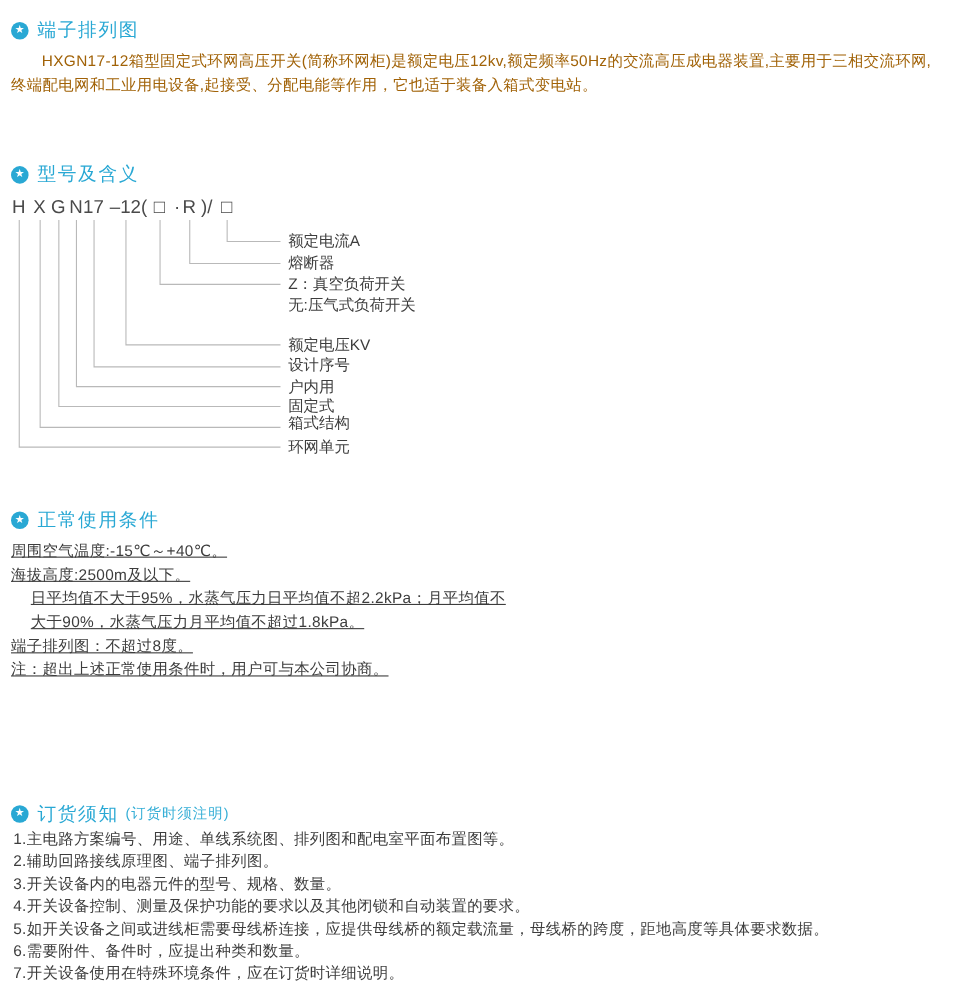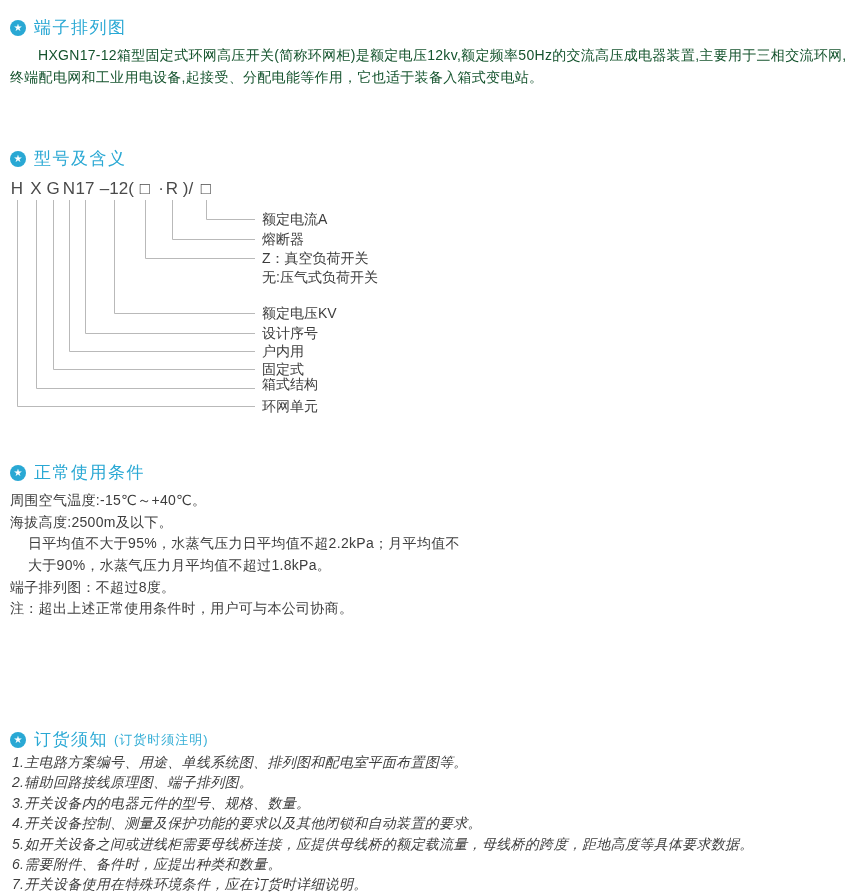--- a/index.html
+++ b/index.html
@@ -10,39 +10,39 @@
   .heading{position:absolute;left:10px;display:flex;align-items:center;}
   .star{
     width:16px;height:16px;border-radius:50%;background:#29a8d4;color:#ffffff;
     font-size:10px;line-height:16px;text-align:center;flex:0 0 16px;
   }
   .h-text{font-size:17px;color:#29a8d4;letter-spacing:1.5px;margin-left:8px;white-space:nowrap;}
   .h-sub{font-size:13px;color:#35aed6;letter-spacing:1px;margin-left:6px;white-space:nowrap;}
   #overview-heading{top:16px;}
   .para{
     position:absolute;left:10px;top:44px;width:846px;font-size:14px;line-height:22px;
-    text-indent:2em;letter-spacing:0.3px;color:#14532d;
+    text-indent:2em;letter-spacing:0.3px;color:#a16207;
   }
   #model-heading{top:147px;}
   #model-diagram{position:absolute;left:0;top:0;width:867px;height:430px;}
   .model-part{
     position:absolute;top:179px;font-size:17px;line-height:20px;color:#4a4a4a;
     transform:translateX(-50%);white-space:nowrap;
   }
   .diagram-svg{position:absolute;left:0;top:0;}
   .model-label{
     position:absolute;left:262px;font-size:14px;line-height:16px;color:#3d3d3d;white-space:nowrap;
   }
   #conditions-heading{top:461px;}
-  #cond-wrap{position:absolute;left:10px;top:490px;}
+  #cond-wrap{position:absolute;left:10px;top:490px;text-decoration:underline;}
   .cond-line{height:21.7px;line-height:21.7px;font-size:14px;white-space:nowrap;letter-spacing:0.3px;}
   .cond-line.indent{padding-left:18px;}
   #ordering-heading{top:728px;}
   #order-wrap{position:absolute;left:12px;top:752px;}
-  .order-item{height:20.4px;line-height:20.4px;font-size:14px;white-space:nowrap;letter-spacing:0.3px;font-style:italic;}
+  .order-item{height:20.4px;line-height:20.4px;font-size:14px;white-space:nowrap;letter-spacing:0.3px;}
 </style>
 </head>
 <body>
 
 <div class="page">
 
   <div class="heading" id="overview-heading">
     <span class="star">★</span>
     <span class="h-text">端子排列图</span>
   </div>
@@ -76,21 +76,21 @@
         <path d="M69.5 200 L69.5 351.5 L255 351.5" fill="none" stroke="#b9b9b9" stroke-width="1"></path>
         <path d="M53.5 200 L53.5 369.5 L255 369.5" fill="none" stroke="#b9b9b9" stroke-width="1"></path>
         <path d="M36.5 200 L36.5 388.5 L255 388.5" fill="none" stroke="#b9b9b9" stroke-width="1"></path>
         <path d="M17.5 200 L17.5 406.5 L255 406.5" fill="none" stroke="#b9b9b9" stroke-width="1"></path>
       </svg>
       <div class="model-label" style="top: 211px;">额定电流A</div>
       <div class="model-label" style="top: 231px;">熔断器</div>
       <div class="model-label" style="top: 250px;">Z：真空负荷开关</div>
       <div class="model-label" style="top: 269px;">无:压气式负荷开关</div>
       <div class="model-label" style="top: 305px;">额定电压KV</div>
-      <div class="model-label" style="top: 325px;">设计序号</div>
+      <div class="model-label" style="top: 325px; font-family: Liberation Serif, serif;">设计序号</div>
       <div class="model-label" style="top: 343px; text-align: right;">户内用</div>
       <div class="model-label" style="top: 361px;">固定式</div>
       <div class="model-label" style="top: 376px;">箱式结构</div>
       <div class="model-label" style="top: 398px;">环网单元</div>
     </div>
 
   <div class="heading" id="conditions-heading">
     <span class="star">★</span>
     <span class="h-text">正常使用条件</span>
   </div>

